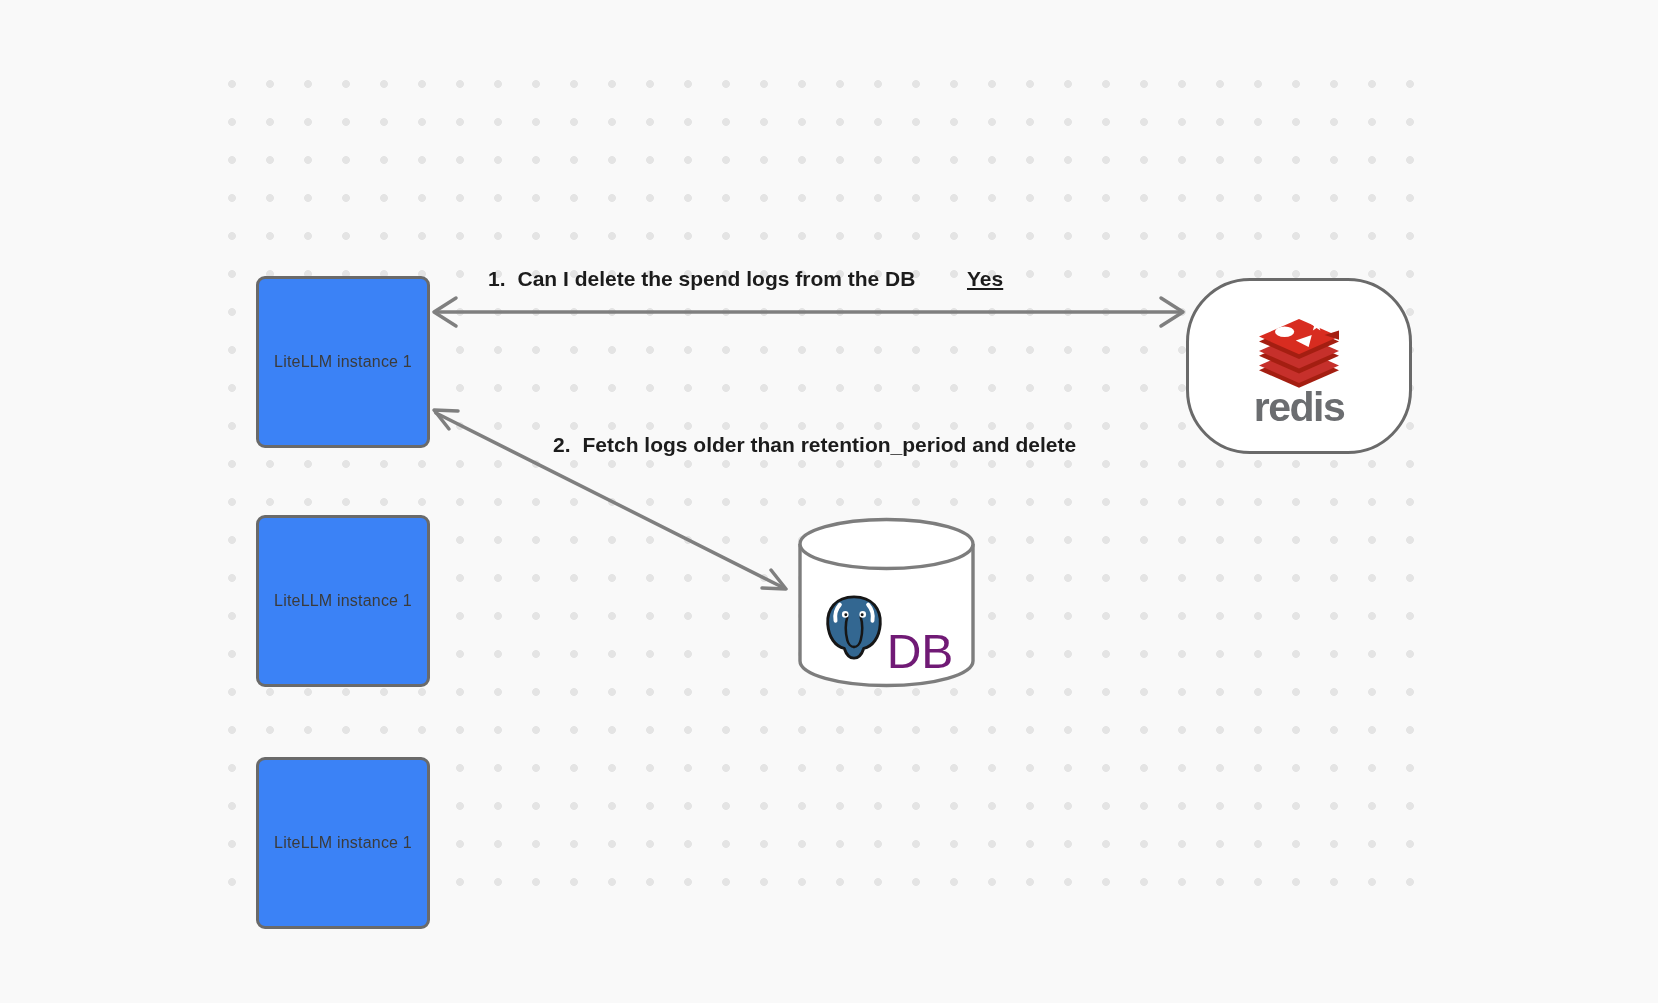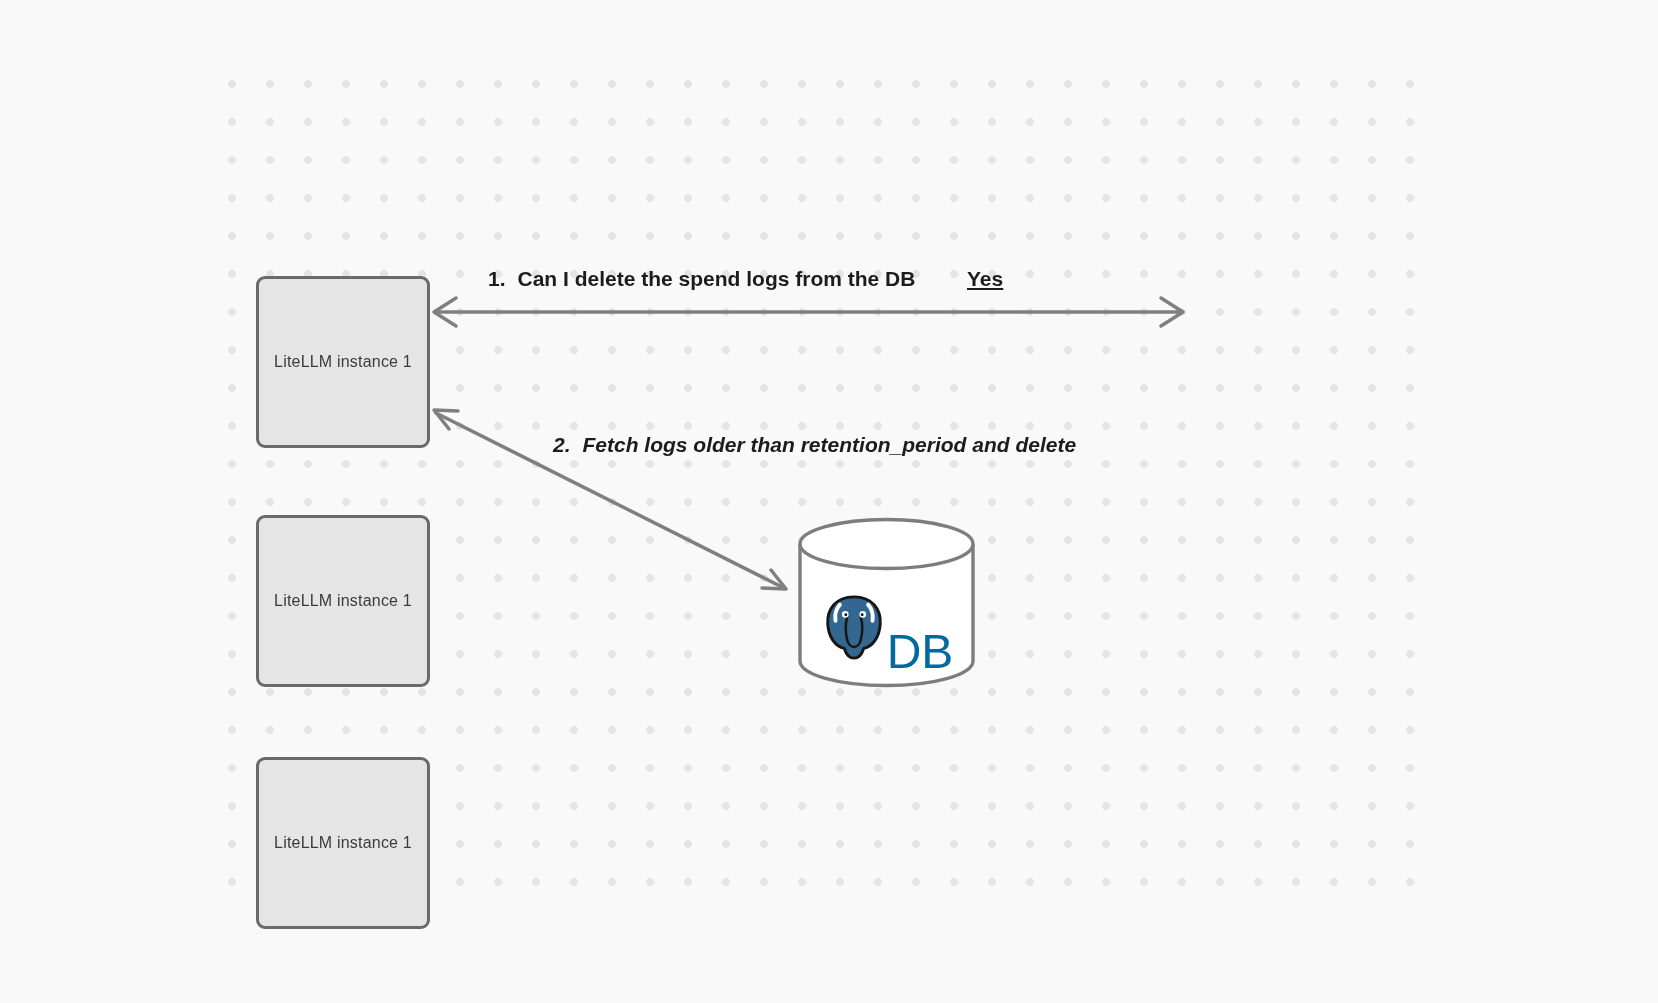--- a/index.html
+++ b/index.html
@@ -11,21 +11,21 @@
   }
   .canvas{position:relative;width:1658px;height:1003px;}
   .dot-grid{
     position:absolute;left:213px;top:65px;width:1216px;height:836px;
     background-image:radial-gradient(circle,#e4e4e4 3.6px,rgba(228,228,228,0) 4.2px);
     background-size:38px 38px;
   }
   .arrow-layer{position:absolute;left:0;top:0;pointer-events:none;}
   .node-box{
     position:absolute;width:174px;height:172px;
-    background:#e5e5e5;border:3px solid #6a6a6a;border-radius:9px;
+    background:#3b82f6;border:3px solid #6a6a6a;border-radius:9px;
     display:flex;align-items:center;justify-content:center;
     box-sizing:border-box;
   }
   .node-box .box-label{
     font-size:16px;color:#3b3b3b;letter-spacing:.2px;
   }
   .inst1{left:256px;top:276px;}
   .inst2{left:256px;top:515px;}
   .inst3{left:256px;top:757px;}
   .redis-node{
@@ -39,30 +39,30 @@
     font-size:41px;font-weight:700;color:#6b6d70;
     letter-spacing:-1.5px;line-height:1;margin-top:-4px;
   }
   .db-node{position:absolute;left:797px;top:516px;width:179px;height:173px;}
   .db-cyl{position:absolute;left:0;top:0;}
   .db-content{
     position:absolute;left:14px;top:64px;width:150px;
     display:flex;align-items:center;justify-content:center;
   }
   .db-label{
-    font-size:48px;color:#0369a1;line-height:1;margin-left:-2px;margin-top:48px;
+    font-size:48px;color:#701a75;line-height:1;margin-left:-2px;margin-top:48px;
   }
   .arrow-label{
     position:absolute;white-space:nowrap;
     font-size:21px;font-weight:700;color:#1c1c1c;
   }
   .arrow-label .num{margin-right:12px;}
   .lbl-1{left:475px;top:267px;margin-left:13px;}
   .lbl-yes{left:967px;top:267px;text-decoration:underline;}
-  .lbl-2{left:553px;top:433px;font-style:italic;}
+  .lbl-2{left:553px;top:433px;}
 </style>
 </head>
 <body>
 
 <div class="canvas">
 
   <div class="dot-grid"></div>
 
   <svg class="arrow-layer" width="1658" height="1003" viewBox="0 0 1658 1003">
     <g stroke="#7f7f7f" stroke-width="3.5" fill="none" stroke-linecap="round" stroke-linejoin="round">
@@ -82,20 +82,35 @@
   <div class="node-box inst1">
     <span class="box-label">LiteLLM instance 1</span>
   </div>
   <div class="node-box inst2">
     <span class="box-label">LiteLLM instance 1</span>
   </div>
   <div class="node-box inst3">
     <span class="box-label">LiteLLM instance 1</span>
   </div>
 
+  <div class="redis-node">
+    <svg width="96" height="80" viewBox="0 0 120 100">
+      <path d="M10 74 L60 52 L110 74 L60 96 Z" fill="#a41e11"></path>
+      <path d="M10 68 L60 46 L110 68 L60 90 Z" fill="#c6302b"></path>
+      <path d="M10 56 L60 34 L110 56 L60 78 Z" fill="#a41e11"></path>
+      <path d="M10 50 L60 28 L110 50 L60 72 Z" fill="#c6302b"></path>
+      <path d="M10 38 L60 16 L110 38 L60 60 Z" fill="#a41e11"></path>
+      <path d="M10 32 L60 10 L110 32 L60 54 Z" fill="#d82c20"></path>
+      <polygon fill="#ffffff" points="82,10 84,15.2 89.6,15.5 85.2,19 86.7,24.5 82,21.4 77.3,24.5 78.8,19 74.4,15.5 80,15.2"></polygon>
+      <ellipse cx="42" cy="26" rx="12" ry="6.5" fill="#ffffff"></ellipse>
+      <polygon fill="#ffffff" points="56,37 76,30 72,45"></polygon>
+      <polygon fill="#a41e11" points="92,30 110,24.5 110,36"></polygon>
+    </svg>
+    <div class="redis-word">redis</div>
+  </div>
 
   <div class="db-node">
     <svg class="db-cyl" width="179" height="173" viewBox="0 0 179 173">
       <g stroke="#7d7d7d" stroke-width="3.4" fill="#ffffff">
         <path d="M3 28 V145 A86.5 24.5 0 0 0 176 145 V28"></path>
         <ellipse cx="89.5" cy="28" rx="86.5" ry="24.5"></ellipse>
       </g>
     </svg>
     <div class="db-content">
       <svg width="70" height="70" viewBox="0 0 72 72">

